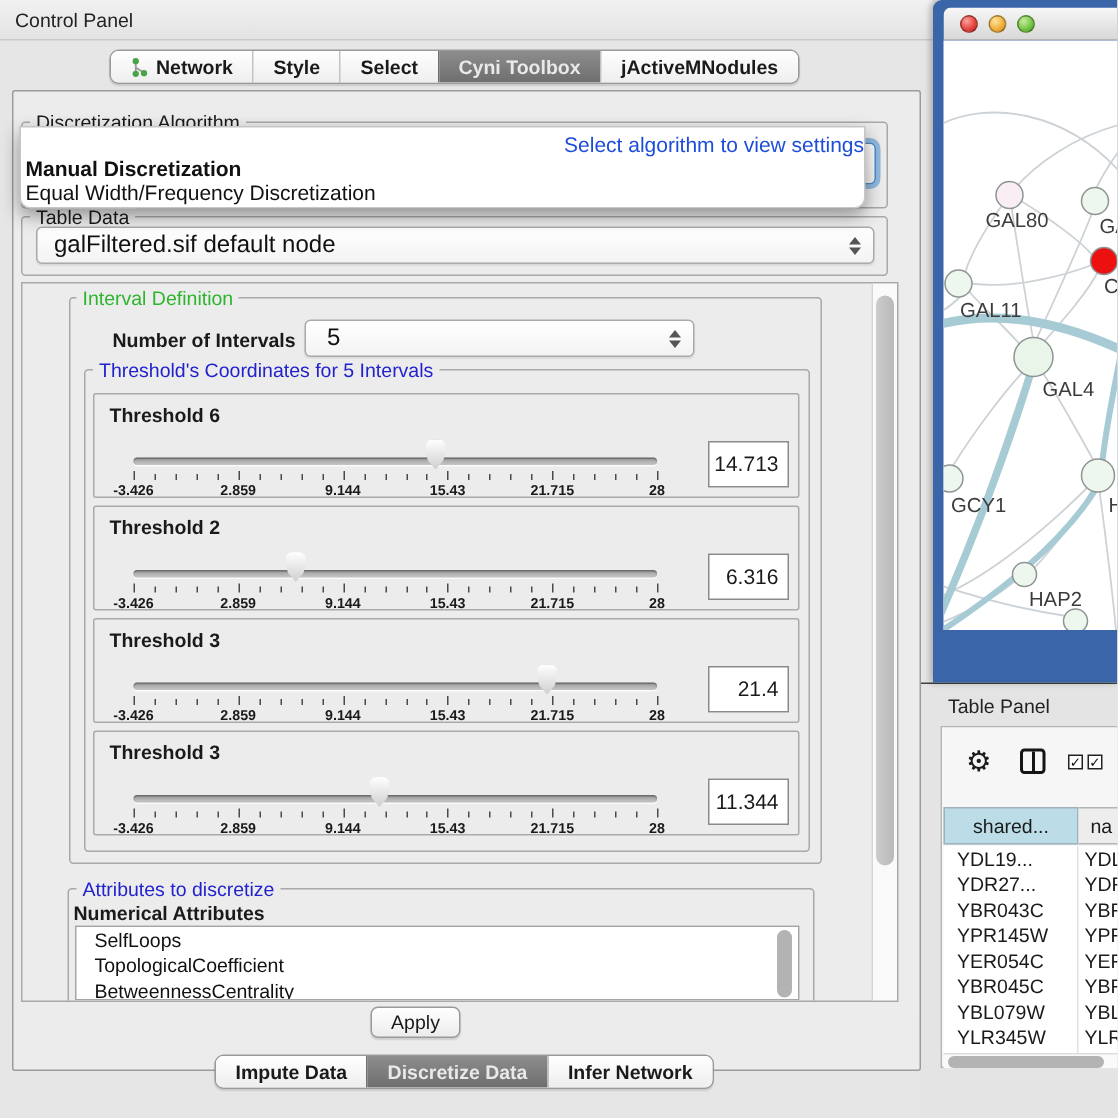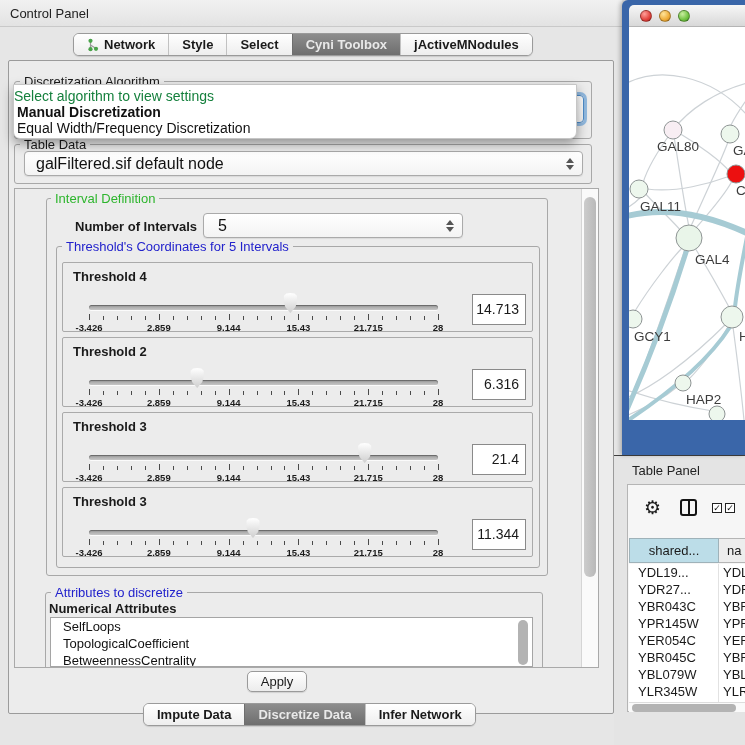--- a/index.html
+++ b/index.html
@@ -47,22 +47,22 @@
   .updown { position:absolute; right:8px; top:50%; transform:translateY(-50%); }
   .updown .tri-up { width:0; height:0; border-left:4px solid transparent; border-right:4px solid transparent;
     border-bottom:5px solid #555; margin-bottom:2px; }
   .updown .tri-dn { width:0; height:0; border-left:4px solid transparent; border-right:4px solid transparent;
     border-top:5px solid #555; }
 
   
   .popup { left:13px; top:84px; width:564px; height:55px; background:#ffffff;
     border:1px solid #c6c6c6; border-radius:0 0 7px 7px; z-index:50;
     box-shadow:0 5px 12px rgba(0,0,0,.38); }
-  .popup-prompt { position:absolute; left:0; top:3px; width:100%; text-align:left;
-    color:#15803d; font-size:14px; }
+  .popup-prompt { position:absolute; left:0; top:3px; width:100%; text-align:right;
+    color:#1d4ed8; font-size:14px; }
   .popup-option { position:absolute; left:3px; font-size:14px; color:#111; white-space:nowrap; }
   .popup-option.sel { font-weight:bold; }
 
   
   .scrollpane { left:14px; top:188px; width:585px; height:480px;
     border:1px solid #a9a9a9; background:#ececec; overflow:hidden; }
   .vscroll-track { position:absolute; left:566px; top:0; width:17px; height:478px;
     background:#fafafa; border-left:1px solid #d5d5d5; }
   .vscroll-thumb { position:absolute; left:2px; top:8px; width:12px; height:380px;
     background:linear-gradient(90deg,#cccccc,#b9b9b9); border-radius:6px; }
@@ -209,21 +209,21 @@
           <div class="tri-up"></div>
           <div class="tri-dn"></div>
         </span>
     </div>
 
     <div class="groupbox" style="left:41px; top:57px; width:484px; height:322px;"></div>
     <span class="group-label gl-blue" style="left:47px; top:50px;">Threshold's Coordinates for 5 Intervals</span>
 
     <div id="thresholds">
         <div class="th-panel" style="top: 73px;">
-          <div class="th-label">Threshold 4</div>
+          <div class="th-label">Threshold 6</div>
           <div class="slider-zone">
             <div class="track"></div>
             <div class="tick major" style="left: 0px;"></div>
             <div class="tick minor" style="left: 14px;"></div>
             <div class="tick minor" style="left: 27.9px;"></div>
             <div class="tick minor" style="left: 41.9px;"></div>
             <div class="tick minor" style="left: 55.8px;"></div>
             <div class="tick major" style="left: 69.8px;"></div>
             <div class="tick minor" style="left: 83.8px;"></div>
             <div class="tick minor" style="left: 97.7px;"></div>

